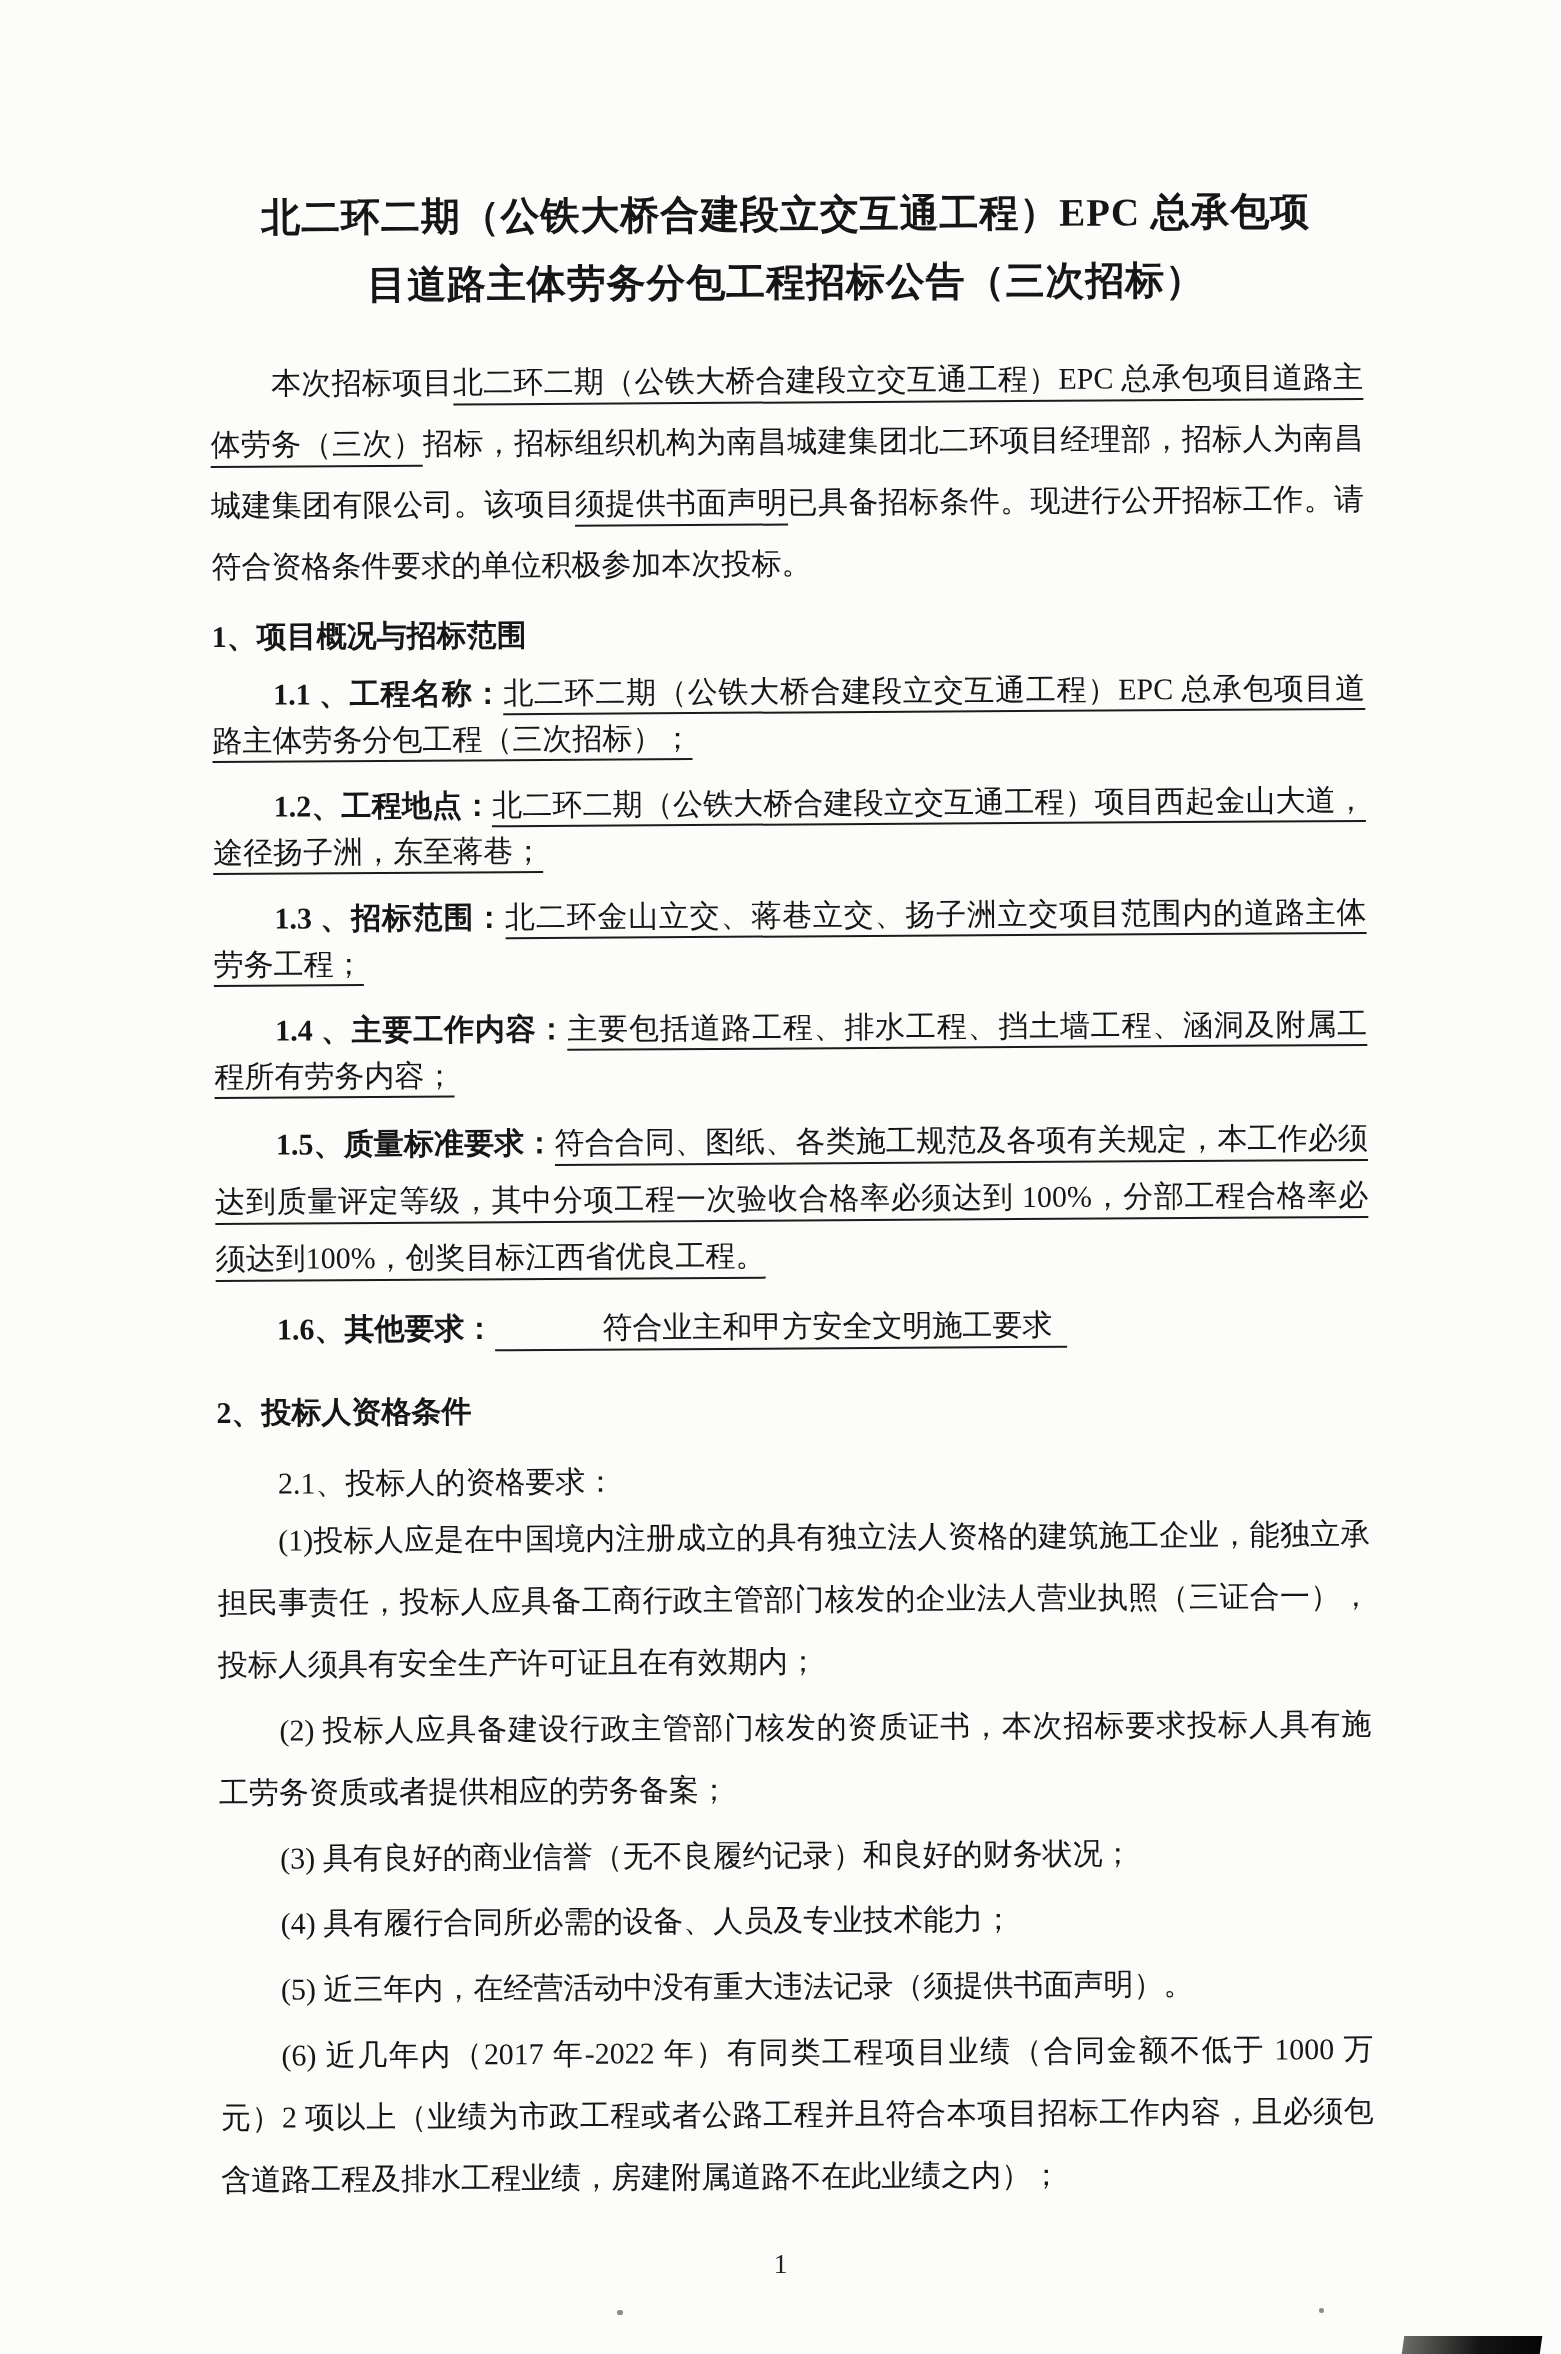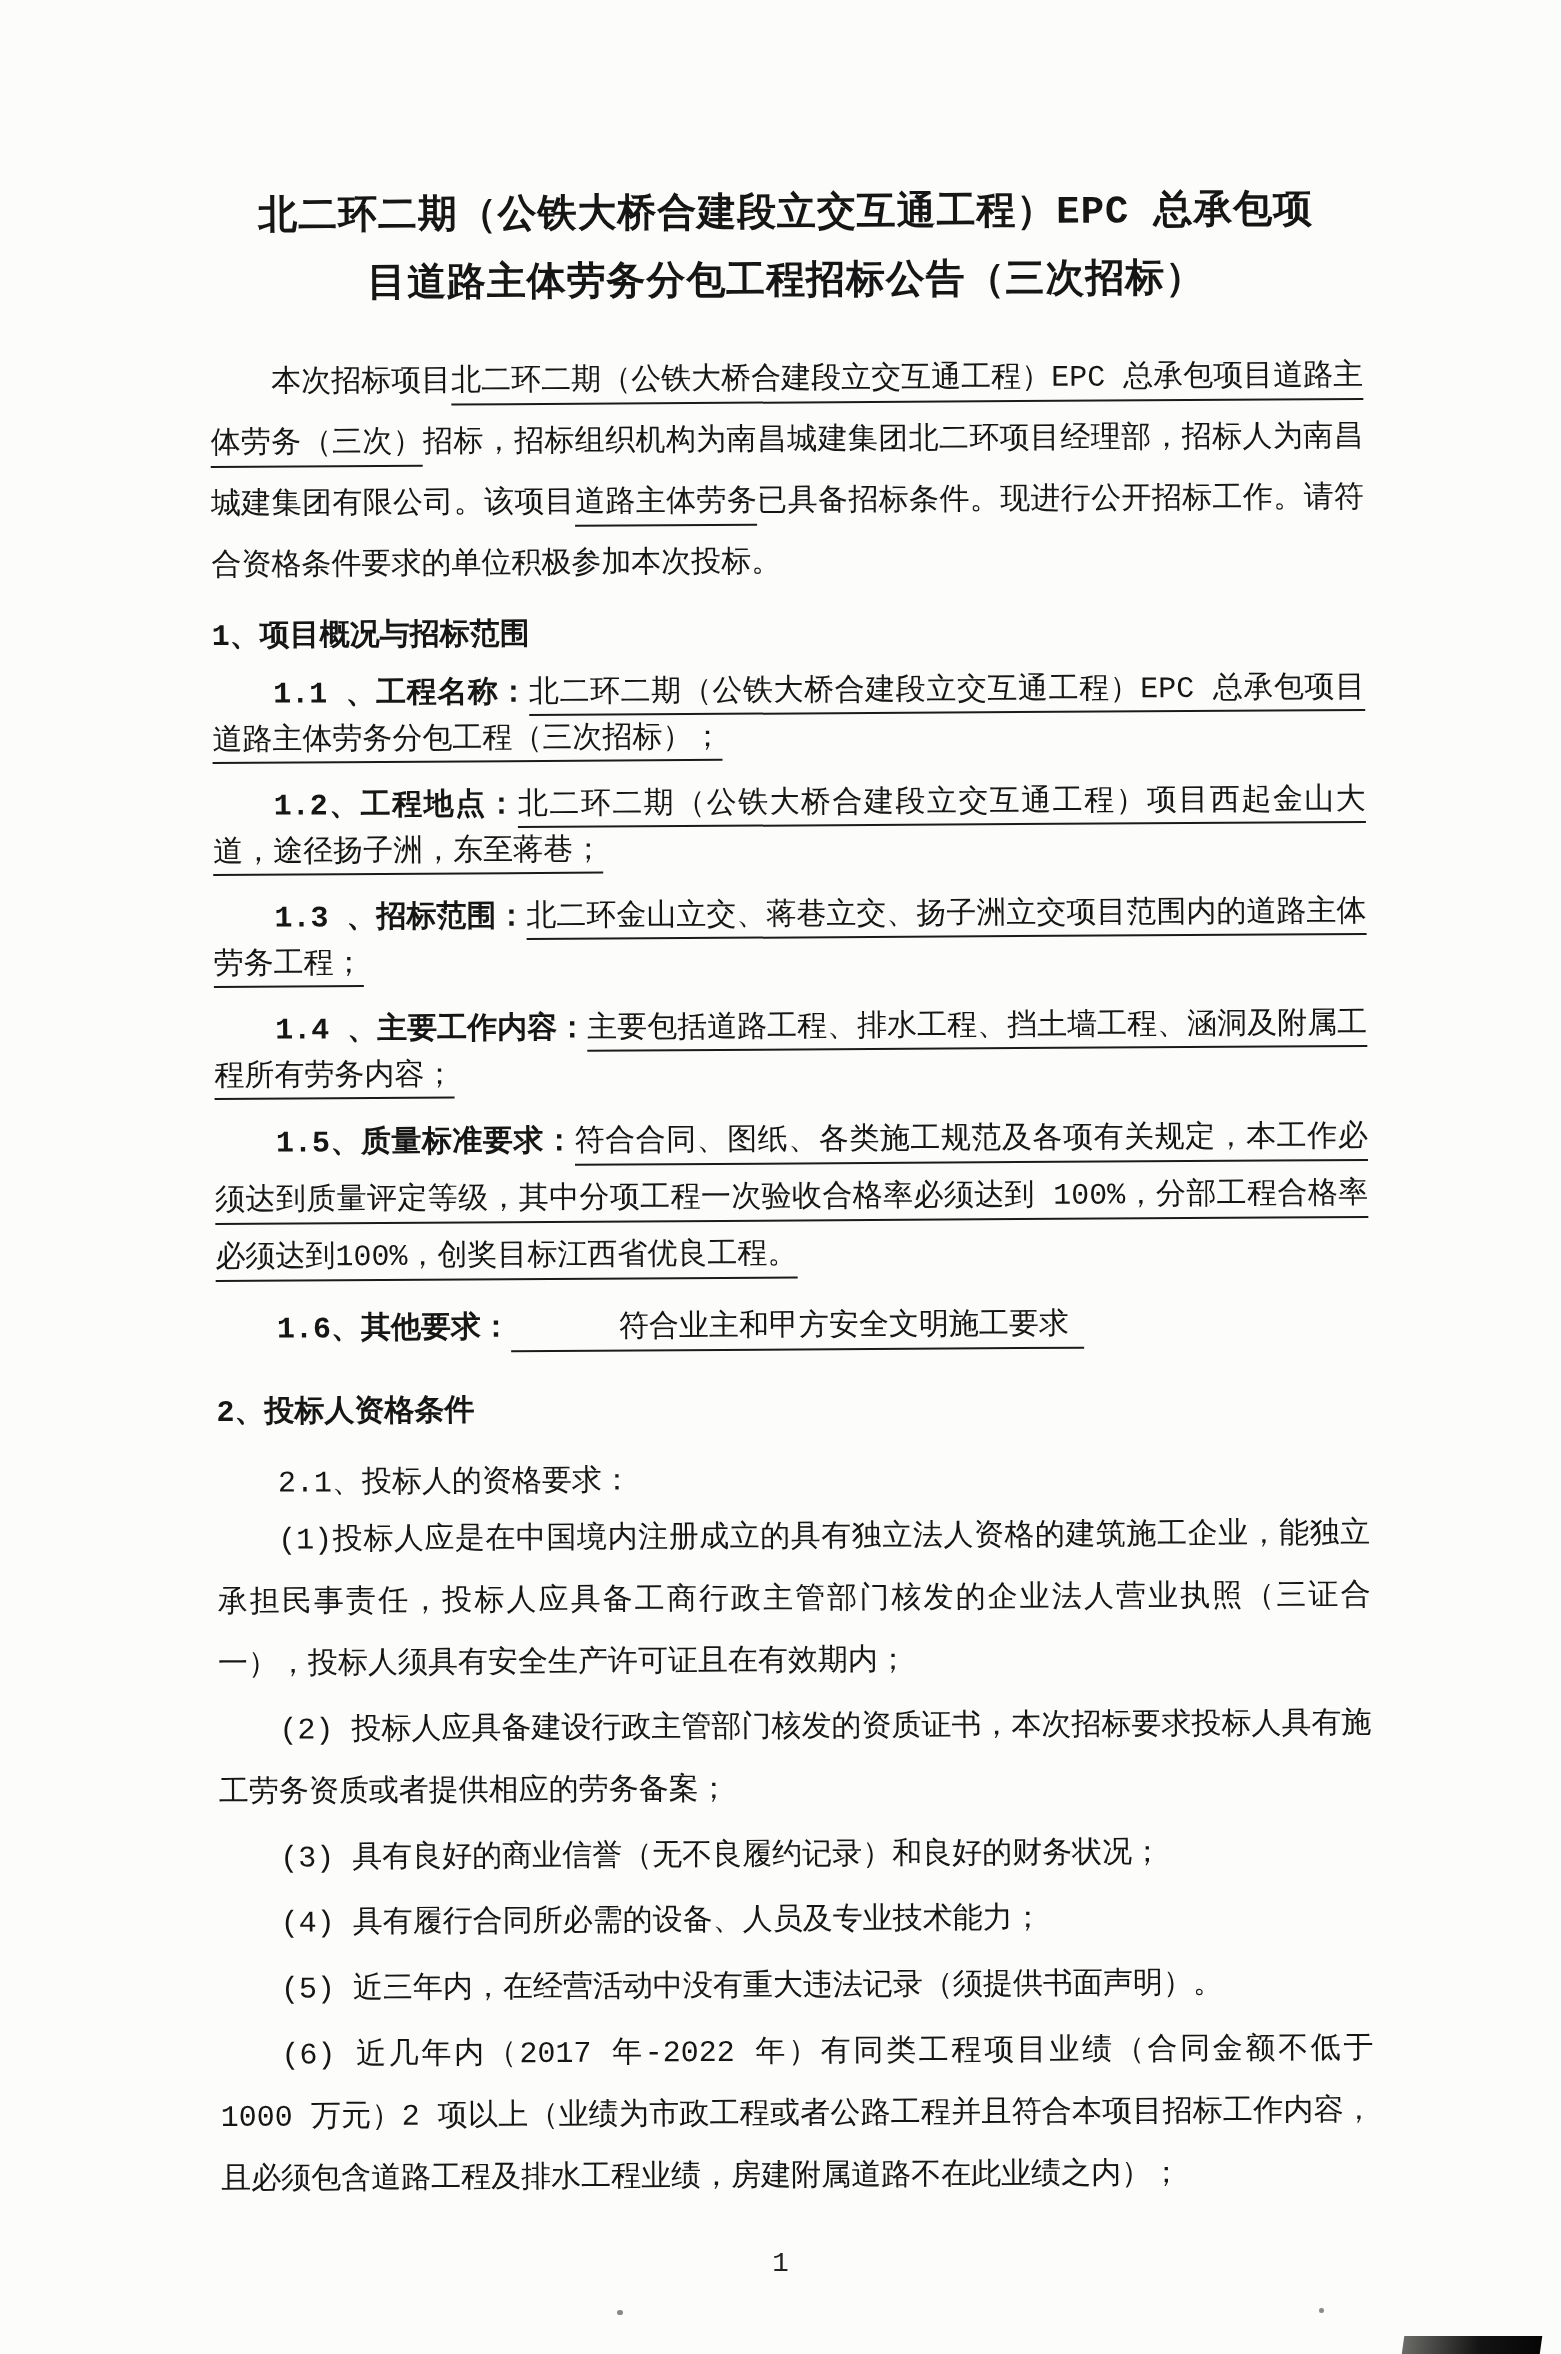--- a/index.html
+++ b/index.html
@@ -1,21 +1,21 @@
 <!DOCTYPE html>
 <html style="font-size:14.7px"><head>
 <meta charset="utf-8">
 <style>
   html,body{margin:0;padding:0;background:#d8d8d4;}
   .page{
     position:relative;
     width:1561px;height:2355px;
     background:#fcfcfa;
     overflow:hidden;
-    font-family:Liberation Mono, monospace;
+    font-family:Liberation Serif, serif;
     color:#161616;
   }
   .content{
     position:absolute;
     left:209px; top:184px; width:1153px;
     transform:rotate(-0.35deg);
     transform-origin:left top;
   }
   .title{
     margin:0; text-align:center;
@@ -65,21 +65,21 @@
 <body>
 
 <div class="page">
   <div class="content">
 
     <h1 class="title">
       <span class="tl">北二环二期（公铁大桥合建段立交互通工程）EPC 总承包项</span>
       <span class="tl">目道路主体劳务分包工程招标公告（三次招标）</span>
     </h1>
 
-    <p class="para intro"><span>本次招标项目</span><span class="u">北二环二期（公铁大桥合建段立交互通工程）EPC 总承包项目道路主体劳务（三次）</span><span>招标，招标组织机构为南昌城建集团北二环项目经理部，招标人为南昌城建集团有限公司。该项目</span><span class="u">道路主体劳务</span><span>已具备招标条件。现进行公开招标工作。请符合资格条件要求的单位积极参加本次投标。</span></p>
+    <p class="para intro"><span>本次招标项目</span><span class="u">北二环二期（公铁大桥合建段立交互通工程）EPC 总承包项目道路主体劳务（三次）</span><span>招标，招标组织机构为南昌城建集团北二环项目经理部，招标人为南昌城建集团有限公司。该项目</span><span class="u">须提供书面声明</span><span>已具备招标条件。现进行公开招标工作。请符合资格条件要求的单位积极参加本次投标。</span></p>
 
     <h2 class="sec-heading">1、项目概况与招标范围</h2>
 
     <p class="item first"><span class="lbl">1.1 、工程名称：</span><span class="u">北二环二期（公铁大桥合建段立交互通工程）EPC 总承包项目道路主体劳务分包工程（三次招标）；</span></p>
 
     <p class="item"><span class="lbl">1.2、工程地点：</span><span class="u">北二环二期（公铁大桥合建段立交互通工程）项目西起金山大道，途径扬子洲，东至蒋巷；</span></p>
 
     <p class="item"><span class="lbl">1.3 、招标范围：</span><span class="u">北二环金山立交、蒋巷立交、扬子洲立交项目范围内的道路主体劳务工程；</span></p>
 
     <p class="item"><span class="lbl">1.4 、主要工作内容：</span><span class="u">主要包括道路工程、排水工程、挡土墙工程、涵洞及附属工程所有劳务内容；</span></p>

